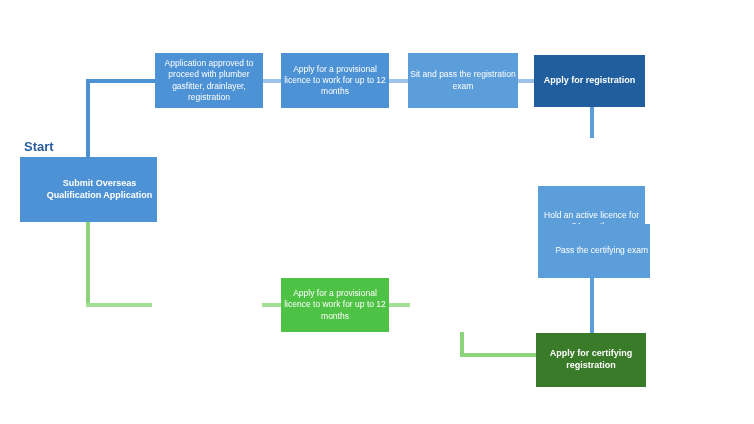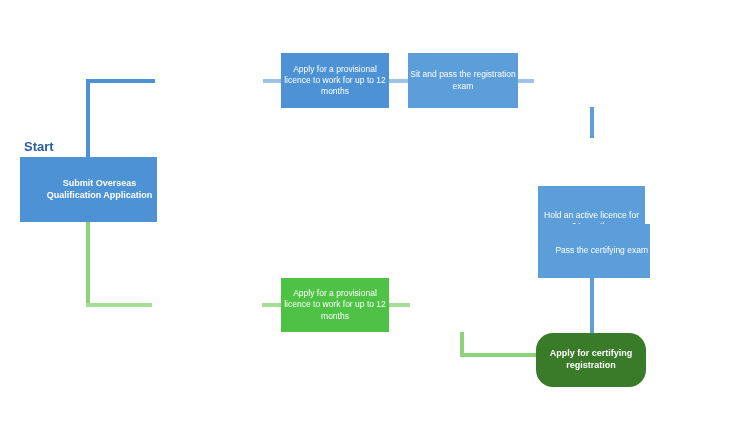--- a/index.html
+++ b/index.html
@@ -22,21 +22,21 @@
     line-height: 1.3;
     padding: 2px;
     box-sizing: border-box;
   }
   .node.bold { font-weight: bold; font-size: 9px; }
   .blue-med   { background: var(--blue-medium, #4D92D5); }
   .blue-light { background: var(--blue-light, #5B9ED9); justify-content: flex-end; }
   .blue-dark  { background: var(--blue-dark, #215E9E); }
   .green      { background: var(--green-bright, #4DC244); }
   .green-med  { background: var(--green-medium, #46B43E); }
-  .green-dark { background: var(--green-dark, #3A7B29); border-radius: 17px; }
+  .green-dark { background: var(--green-dark, #3A7B29); }
   .conn { position: absolute; }
   .conn.blue-m { background: var(--blue-medium, #4D92D5); }
   .conn.blue-l { background: var(--blue-connector-light, #9DC4E8); }
   .conn.blue-v { background: var(--blue-light, #5B9ED9); }
   .conn.green-l { background: var(--green-connector-light, #A5DE96); }
   .conn.green-m { background: var(--green-connector-medium, #8BD47A); }
   .start-label {
     position: absolute;
     left: 24px;
     top: 139px;
@@ -80,29 +80,35 @@
   <div class="conn green-l" style="left:389px; top:303px; width:21px; height:4px;"></div>
   <div class="conn green-m" style="left:460px; top:332px; width:4px;  height:25px;"></div>
   <div class="conn green-m" style="left:460px; top:353px; width:76px; height:4px;"></div>
 
   <div class="start-label">Start</div>
 
   <div class="node blue-med bold n-submit">
     <span class="inner">Submit Overseas Qualification Application</span>
   </div>
 
+  <div class="node blue-med n-appr-plumb">
+    <span class="inner">Application approved to proceed with plumber gasfitter, drainlayer, registration</span>
+  </div>
 
   <div class="node blue-med n-prov-top">
     <span class="inner">Apply for a provisional licence to work for up to 12 months</span>
   </div>
 
   <div class="node blue-light n-reg-exam">
     <span class="inner">Sit and pass the registration exam</span>
   </div>
 
+  <div class="node blue-dark bold n-apply-reg">
+    <span class="inner">Apply for registration</span>
+  </div>
 
   <div class="node blue-light n-hold">
     <span class="inner">Hold an active licence for 24 months</span>
   </div>
 
   <div class="node blue-light n-cert-exam">
     <span class="inner">Pass the certifying exam</span>
   </div>
 
 

